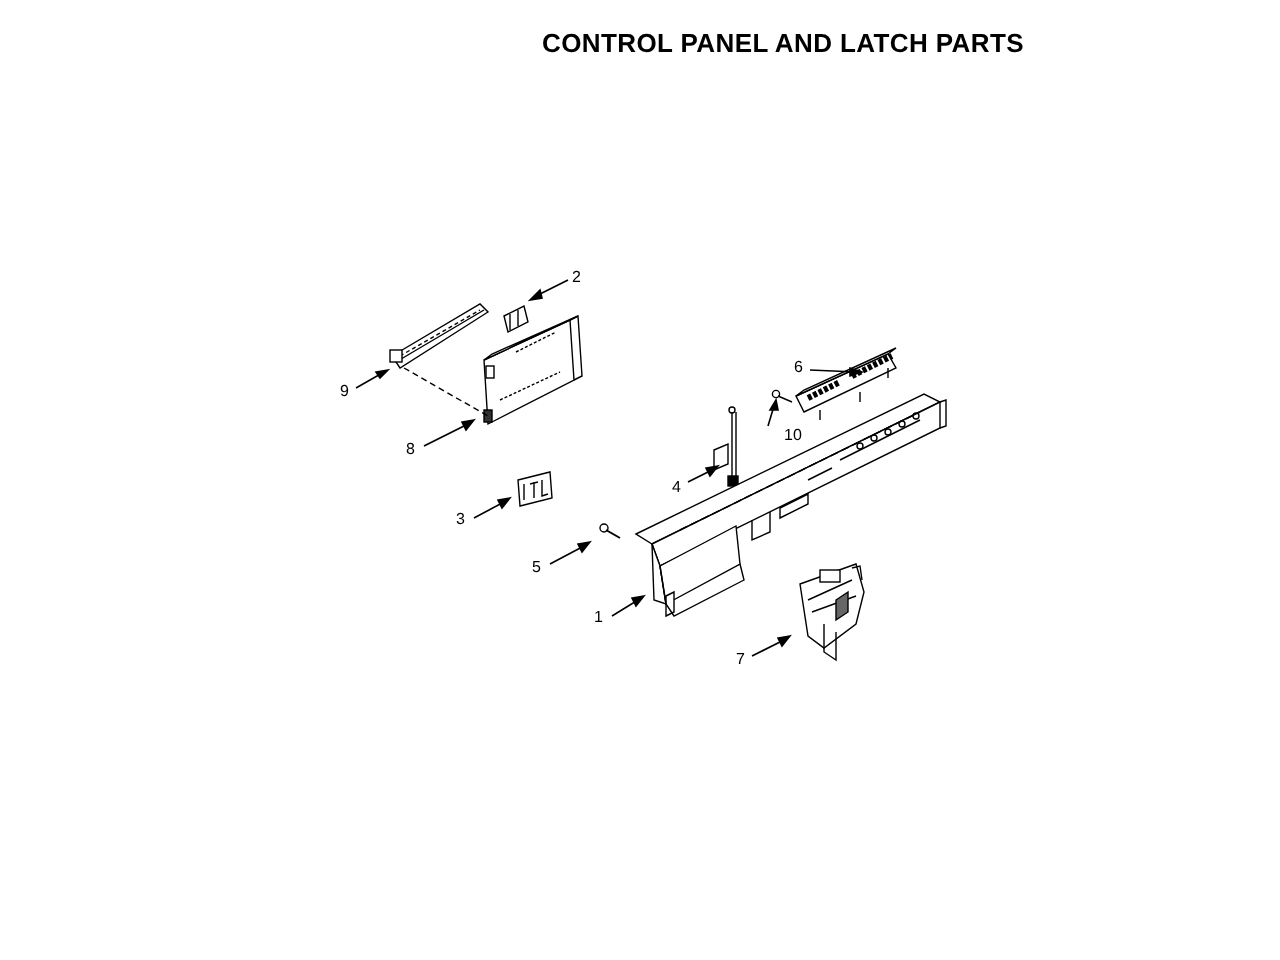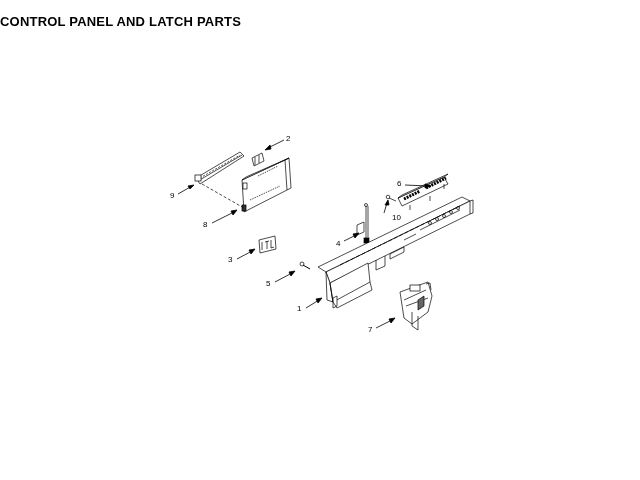--- a/index.html
+++ b/index.html
@@ -1,17 +1,17 @@
 <!DOCTYPE html>
 <html><head>
 <meta charset="utf-8">
 <style>
   html, body { margin:0; padding:0; background:#ffffff; }
   body { width:640px; height:480px; position:relative; overflow:hidden; font-family:"Liberation Sans", sans-serif; }
-  .title { position:absolute; left:0; width:512px; top:14px; text-align:left; font-weight:bold; font-size:13px; letter-spacing:0.2px; color:#000; }
+  .title { position:absolute; left:0; width:512px; top:14px; text-align:right; font-weight:bold; font-size:13px; letter-spacing:0.2px; color:#000; }
   .diagram { position:absolute; left:0; top:0; width:640px; height:480px; }
   .callout { position:absolute; font-size:8px; color:#000; line-height:1; }
 </style>
 </head>
 <body>
 
 <div class="title">CONTROL PANEL AND LATCH PARTS</div>
 
 <svg class="diagram" viewBox="0 0 640 480" xmlns="http://www.w3.org/2000/svg" stroke="#000" fill="none" stroke-width="0.7">
 

